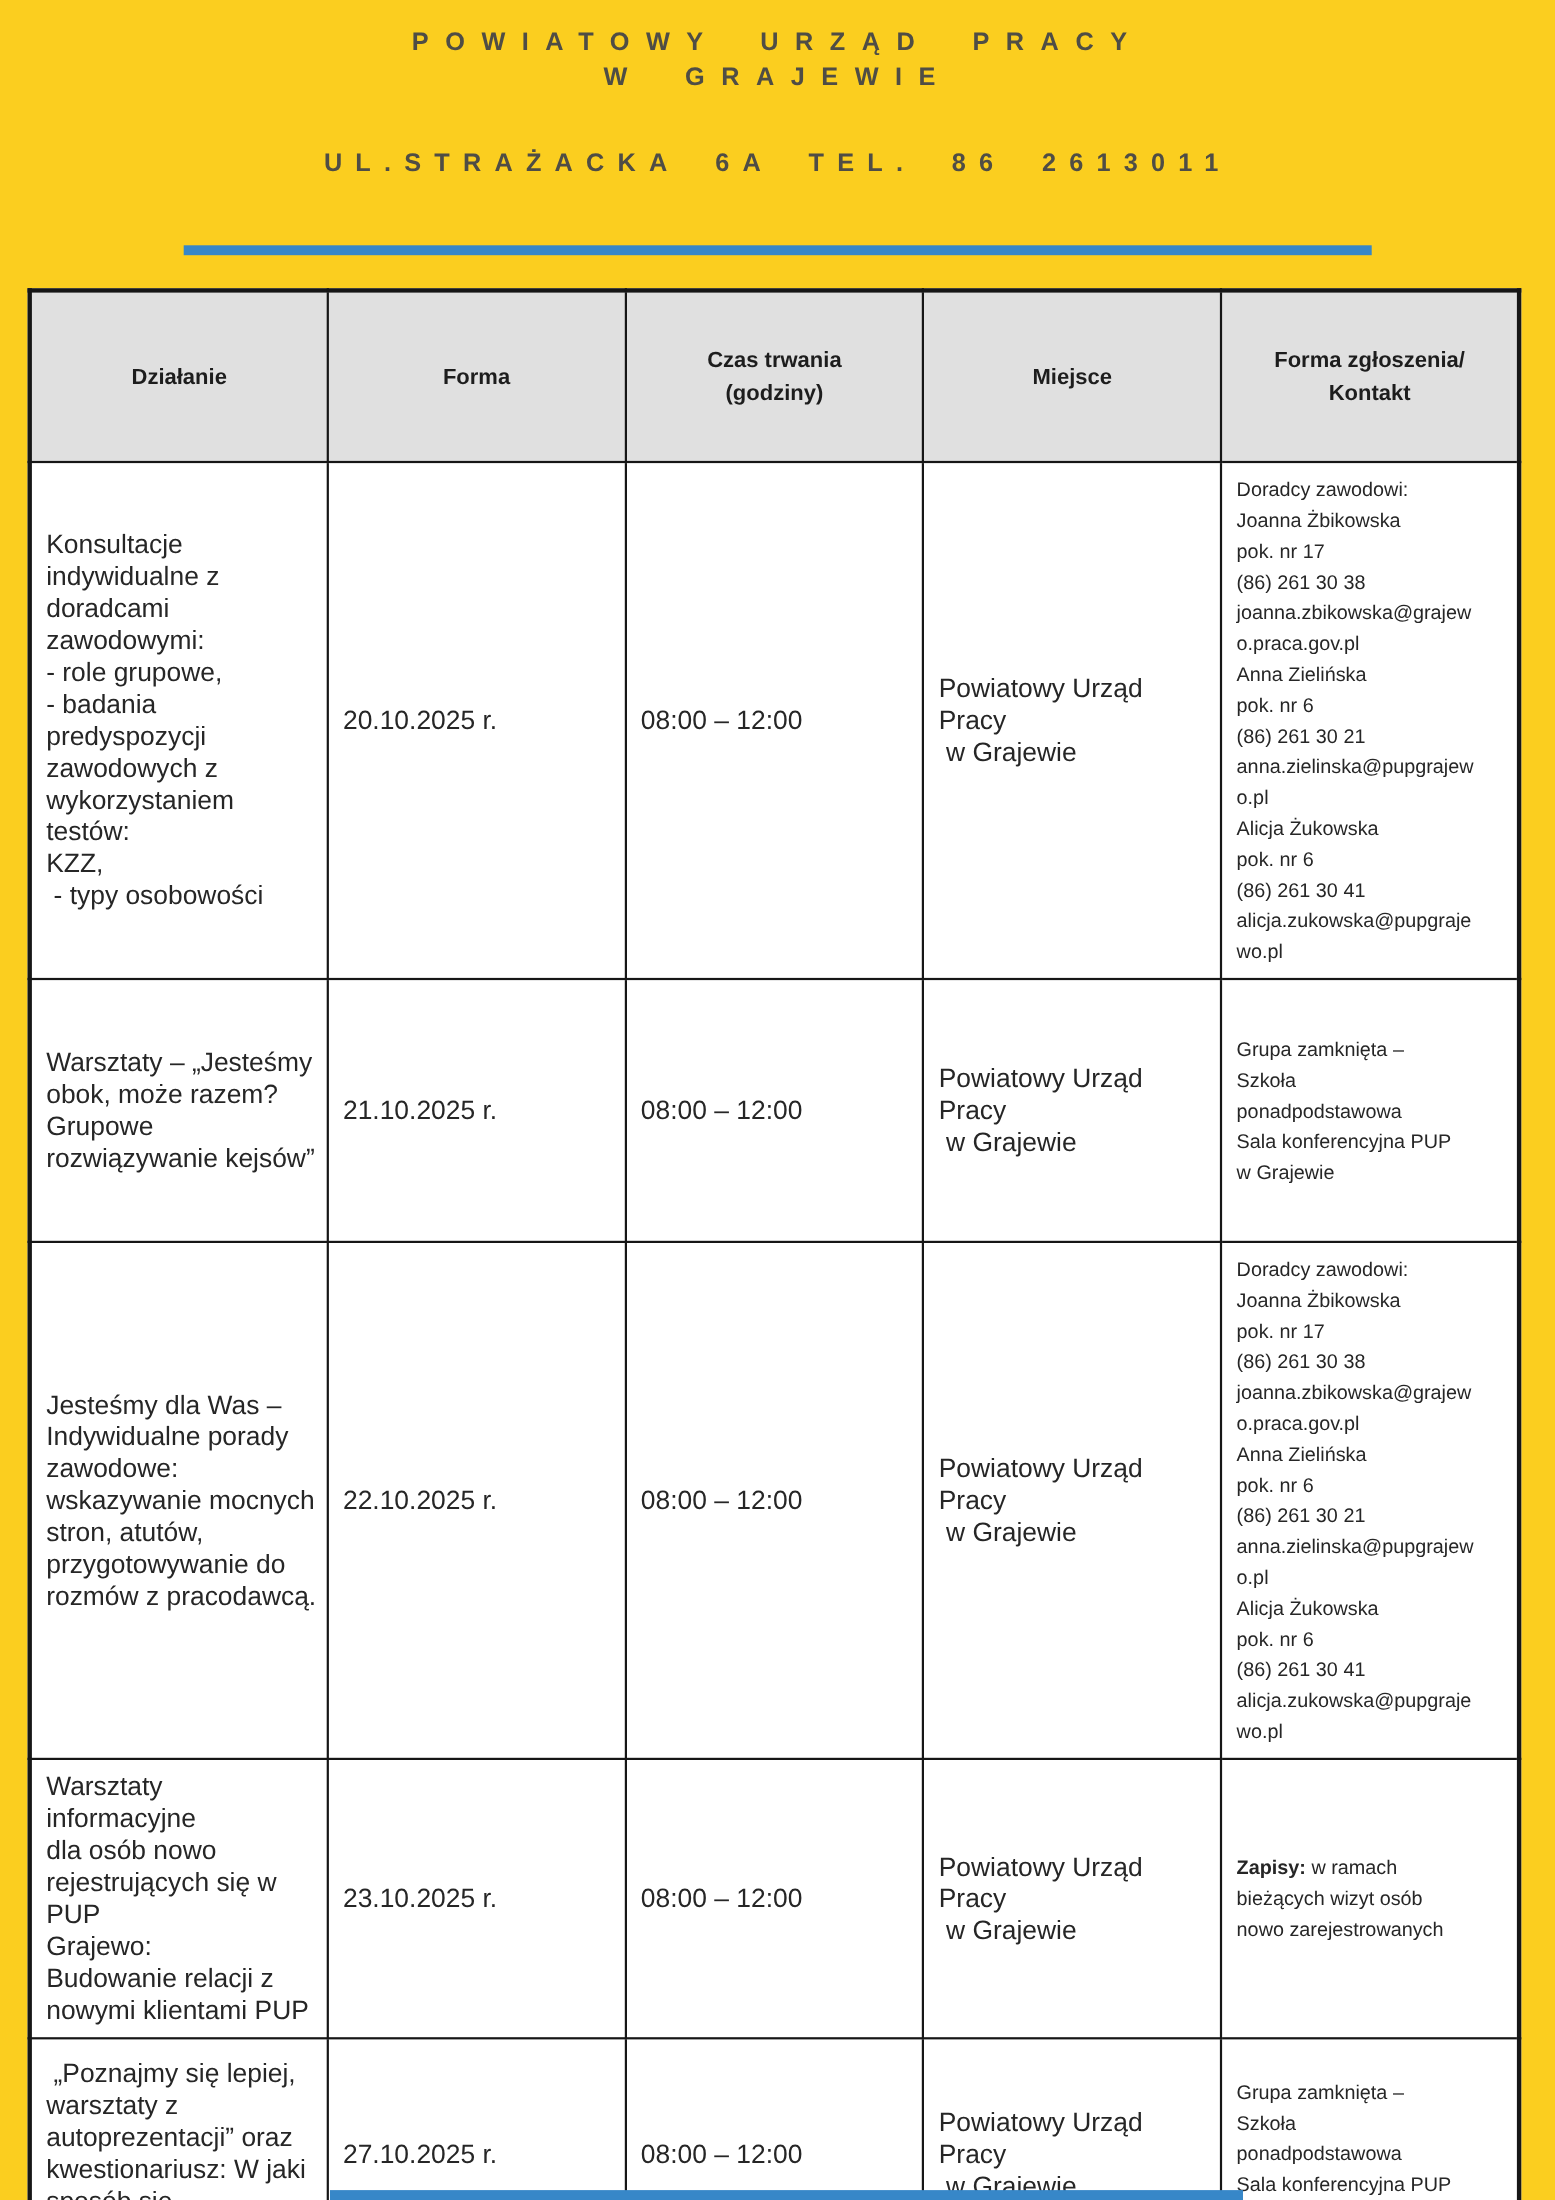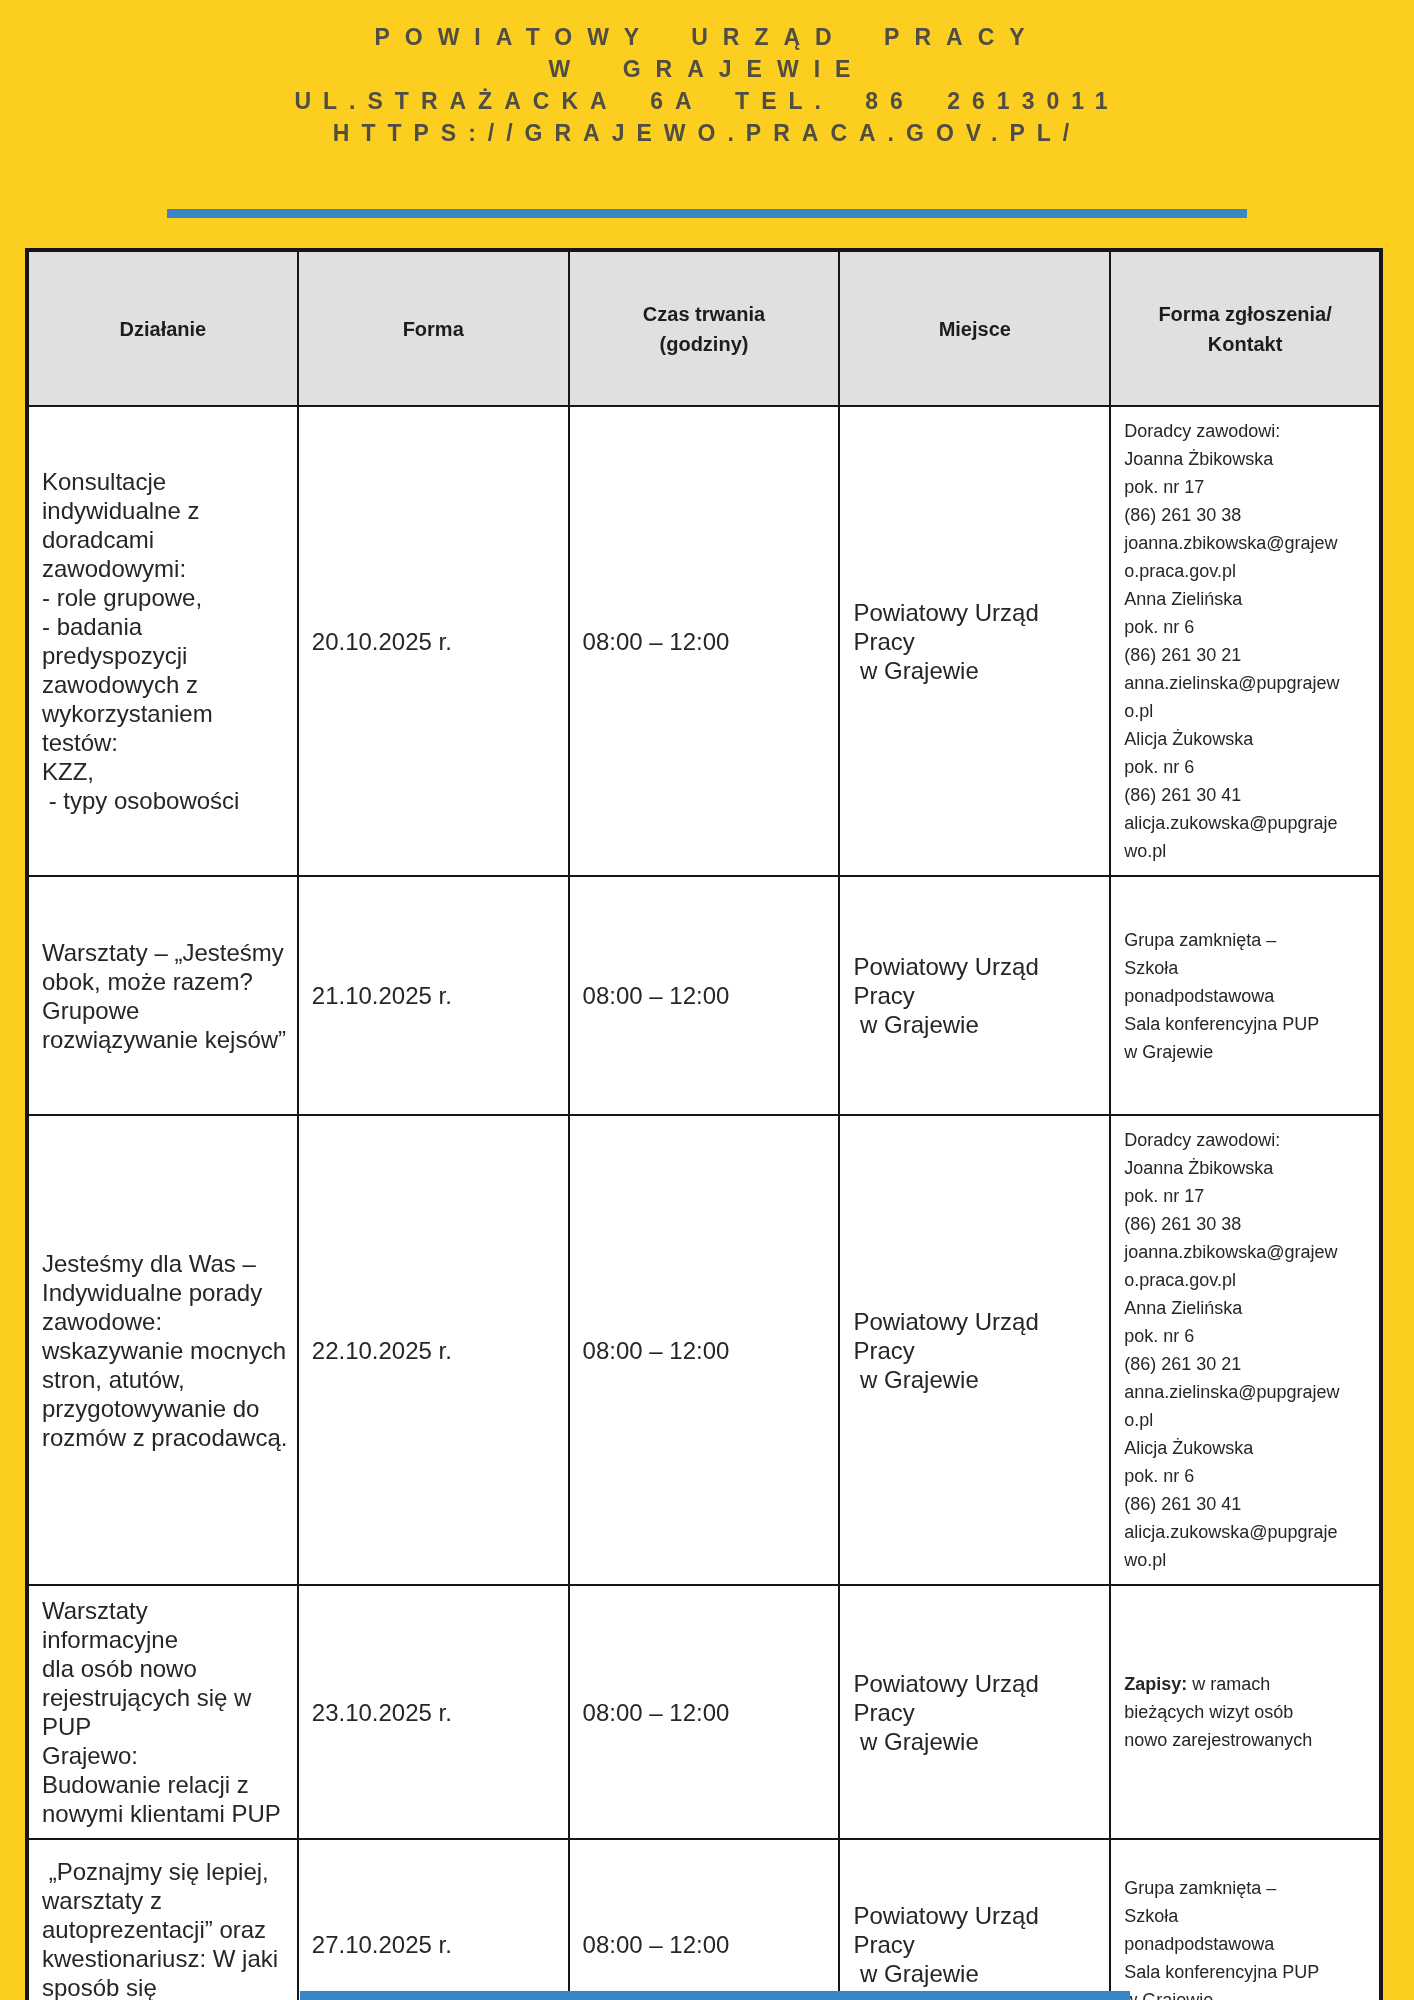--- a/index.html
+++ b/index.html
@@ -13,21 +13,21 @@
   }
   .header-block { padding-top: 21px; text-align: center; }
   .header-line {
     font-weight: 700;
     color: #4F4D45;
     line-height: 32px;
     font-size: 23px;
     white-space: nowrap;
   }
   .title-line  { letter-spacing: 15px; word-spacing: 16px; }
-  .addr-line   { letter-spacing: 12px; word-spacing: 14px; }
+  .addr-line   { letter-spacing: 12px; word-spacing: 14px; margin-top: 46px; }
   .top-divider {
     width: 1080px; height: 9px;
     background: #3787C8;
     margin: 60px auto 0 auto;
   }
   table.schedule {
     margin: 30px 0 0 25px;
     width: 1358px;
     table-layout: fixed;
     border-collapse: collapse;
@@ -73,21 +73,20 @@
     background: #3787C8;
   }
 </style>
 </head>
 <body>
 
 <div class="header-block">
   <div class="header-line title-line">POWIATOWY URZĄD PRACY</div>
   <div class="header-line title-line">W GRAJEWIE</div>
   <div class="header-line addr-line">UL.STRAŻACKA 6A TEL. 86 2613011</div>
-  <div class="header-line addr-line">HTTPS://GRAJEWO.PRACA.GOV.PL/</div>
 </div>
 
 <div class="top-divider"></div>
 
 <table class="schedule">
   <thead>
     <tr>
       <th>Działanie</th>
       <th>Forma</th>
       <th>Czas trwania

